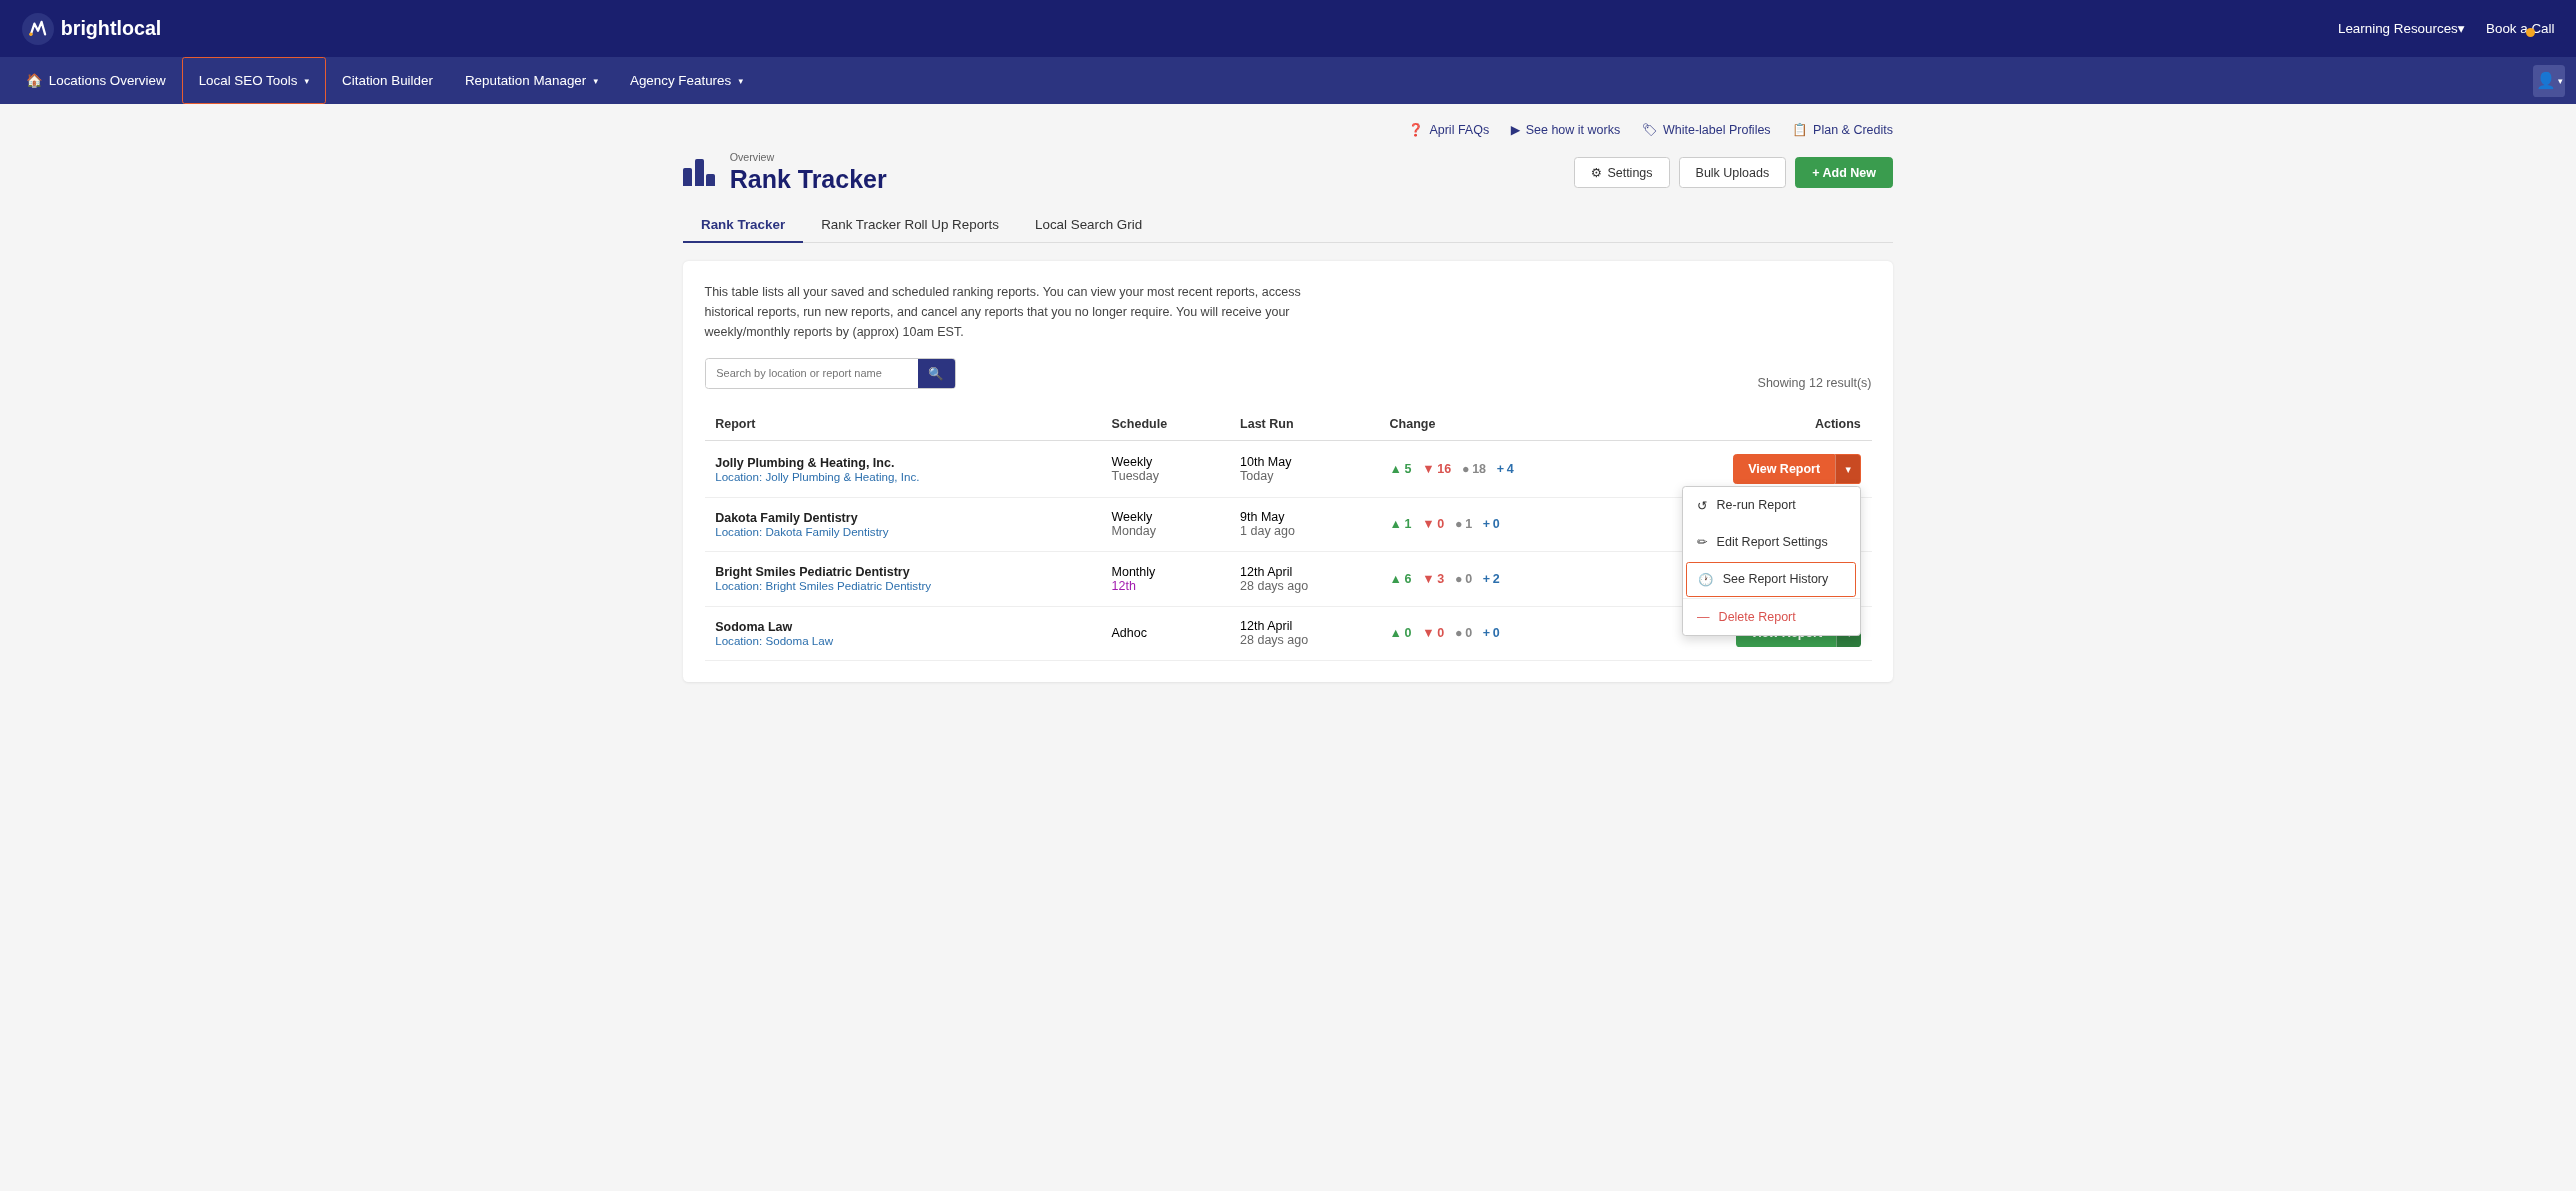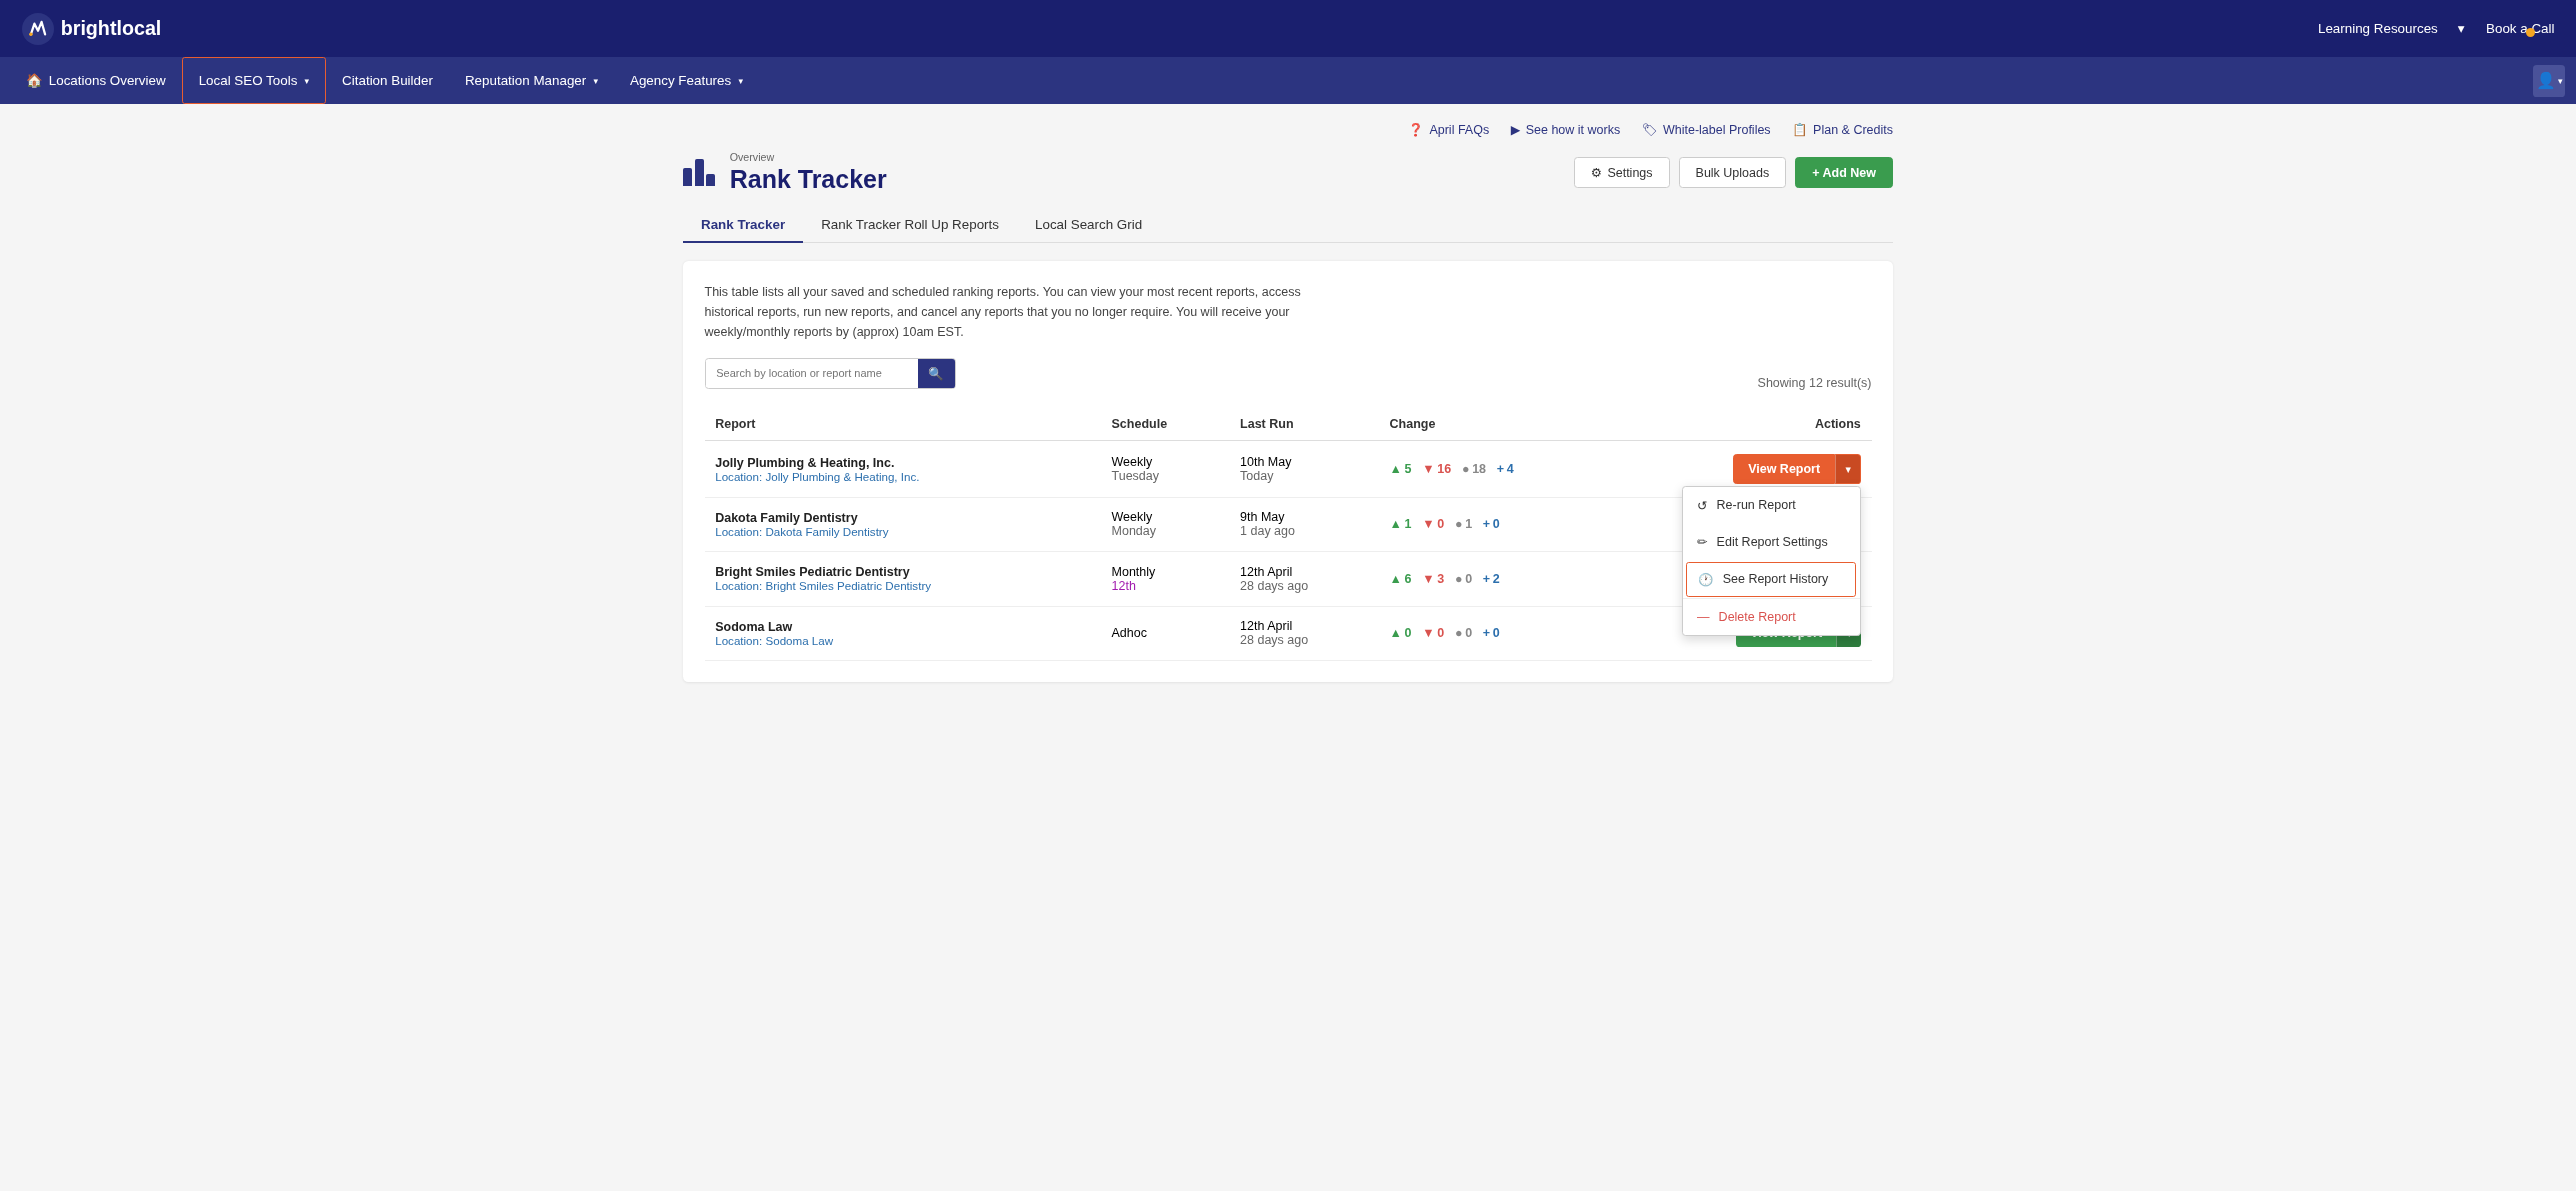--- a/index.html
+++ b/index.html
@@ -31,21 +31,21 @@
       align-items: center;
       gap: 21.5px;
       color: white;
     }
     .top-bar-right a {
       color: white;
       text-decoration: none;
       font-size: 13.4px;
       display: flex;
       align-items: center;
-      gap: 20px;
+      gap: 0;
     }
     .notification-dot {
       width: 9px;
       height: 9px;
       background: #f5a623;
       border-radius: 50%;
       position: absolute;
       top: 7.2px;
       right: 19.7px;
     }

